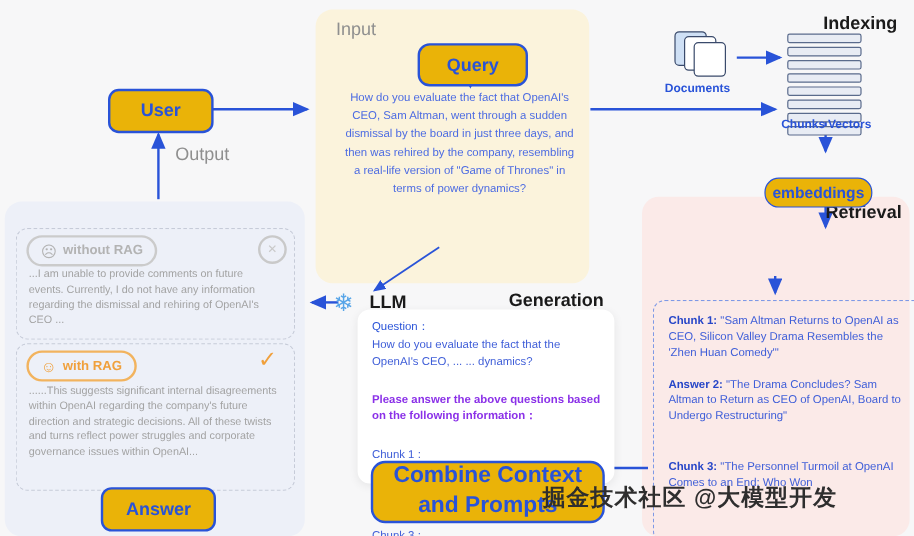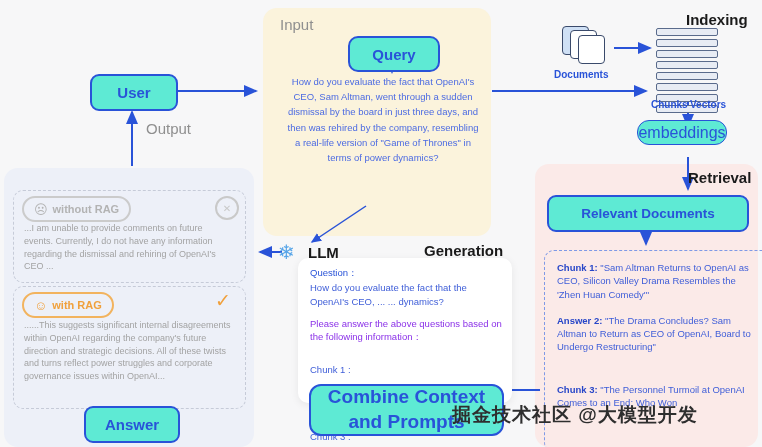--- a/index.html
+++ b/index.html
@@ -12,21 +12,21 @@
   .panel{position:absolute;border-radius:14px;z-index:1;}
   .input-panel{left:263px;top:8px;width:228px;height:228px;background:#fbf3dc;}
   .retrieval-panel{left:535px;top:164px;width:223px;height:283px;background:#fbeae8;}
   .output-panel{left:4px;top:168px;width:250px;height:279px;background:#edf0f8;}
   .gen-panel{left:298px;top:258px;width:214px;height:145px;background:#ffffff;
     border-radius:10px;box-shadow:0 2px 8px rgba(0,0,0,.07);z-index:2;}
   .connectors{position:absolute;left:0;top:0;z-index:2;pointer-events:none;}
   .z3{z-index:3;}
   .node{
     position:absolute;z-index:3;display:flex;align-items:center;justify-content:center;
-    background:#5eead4;border:2px solid #2953d8;color:#2953d8;font-weight:bold;text-align:center;
+    background:#eab308;border:2px solid #2953d8;color:#2953d8;font-weight:bold;text-align:center;
   }
   .section-label{position:absolute;z-index:3;font-size:15px;font-weight:600;color:#1a1a1a;}
   .soft-label{position:absolute;z-index:3;font-size:15px;color:#8f8f8f;}
   .blue-small-label{position:absolute;z-index:3;font-size:10px;font-weight:bold;color:#2953d8;}
   .query-text{
     position:absolute;left:286px;top:74px;width:194px;z-index:3;
     font-size:9.5px;line-height:1.6;color:#4c6be2;text-align:center;
   }
   .dashed-box{position:absolute;z-index:2;border:1.5px dashed #c6cbd8;border-radius:10px;}
   .chunks-box{left:544px;top:250px;width:204px;height:190px;border-color:#7e99e6;
@@ -43,21 +43,21 @@
   .pill .face{font-size:13px;line-height:1;}
   .cmp-text{position:absolute;z-index:3;font-size:9px;line-height:1.42;color:#a3a3a3;}
   .circle-x{
     position:absolute;z-index:3;width:20px;height:20px;border:2px solid #c9c9c9;border-radius:50%;
     display:flex;align-items:center;justify-content:center;color:#c9c9c9;font-size:10px;font-weight:bold;
   }
   .check{position:absolute;z-index:3;color:#f0a03c;font-size:19px;font-weight:bold;}
   .gen-content{position:absolute;left:310px;top:266px;width:192px;z-index:3;font-size:9.5px;line-height:1.4;}
   .gen-q-label{font-weight:normal;color:#2953d8;}
   .gen-q-text{color:#3f5ed8;margin-top:2px;}
-  .gen-instruction{color:#8b31e8;font-weight:normal;margin-top:9px;}
+  .gen-instruction{color:#8b31e8;font-weight:bold;margin-top:19px;}
   .gen-chunk{color:#3f5ed8;margin-top:20px;}
   .doc-page{position:absolute;border:1.5px solid #3a4a6b;border-radius:4px;background:#fff;}
   .stack{position:absolute;left:656px;top:28px;width:62px;z-index:3;display:flex;flex-direction:column;gap:3px;}
   .stack .bar{height:6px;background:#e8ecf4;border:1px solid #5a6b8c;border-radius:2px;}
   .snowflake{position:absolute;z-index:3;font-size:20px;color:#57a5e8;}
   .watermark{position:absolute;left:452px;top:402px;z-index:10;font-size:19px;font-weight:bold;
     color:#2e2e2e;letter-spacing:1px;white-space:nowrap;}
 </style>
 </head>
 <body>
@@ -114,23 +114,22 @@
     <div class="bar"></div>
     <div class="bar"></div>
     <div class="bar"></div>
     <div class="bar"></div>
     <div class="bar"></div>
     <div class="bar"></div>
   </div>
   <div class="blue-small-label" style="left:651px;top:99px">Chunks</div>
   <div class="blue-small-label" style="left:690px;top:99px">Vectors</div>
 
-  <div class="node" style="left:637px;top:120px;width:88px;height:23px;border-width:1.5px;border-radius:12px;font-size:16px;font-weight:400">embeddings</div>
+  <div class="node" style="left:637px;top:148px;width:88px;height:23px;border-width:1.5px;border-radius:12px;font-size:13px;font-weight:700">embeddings</div>
 
-  <div class="node" style="left:547px;top:195px;width:198px;height:33px;border-radius:9px;font-size:13.5px">Relevant Documents</div>
 
   <div class="dashed-box chunks-box">
     <div class="chunk-item">
       <span class="chunk-label">Chunk 1:</span>
       <span>"Sam Altman Returns to OpenAI as CEO, Silicon Valley Drama Resembles the 'Zhen Huan Comedy'"</span>
     </div>
     <div class="chunk-item mb-lg">
       <span class="chunk-label">Answer 2:</span>
       <span>"The Drama Concludes? Sam Altman to Return as CEO of OpenAI, Board to Undergo Restructuring"</span>
     </div>

